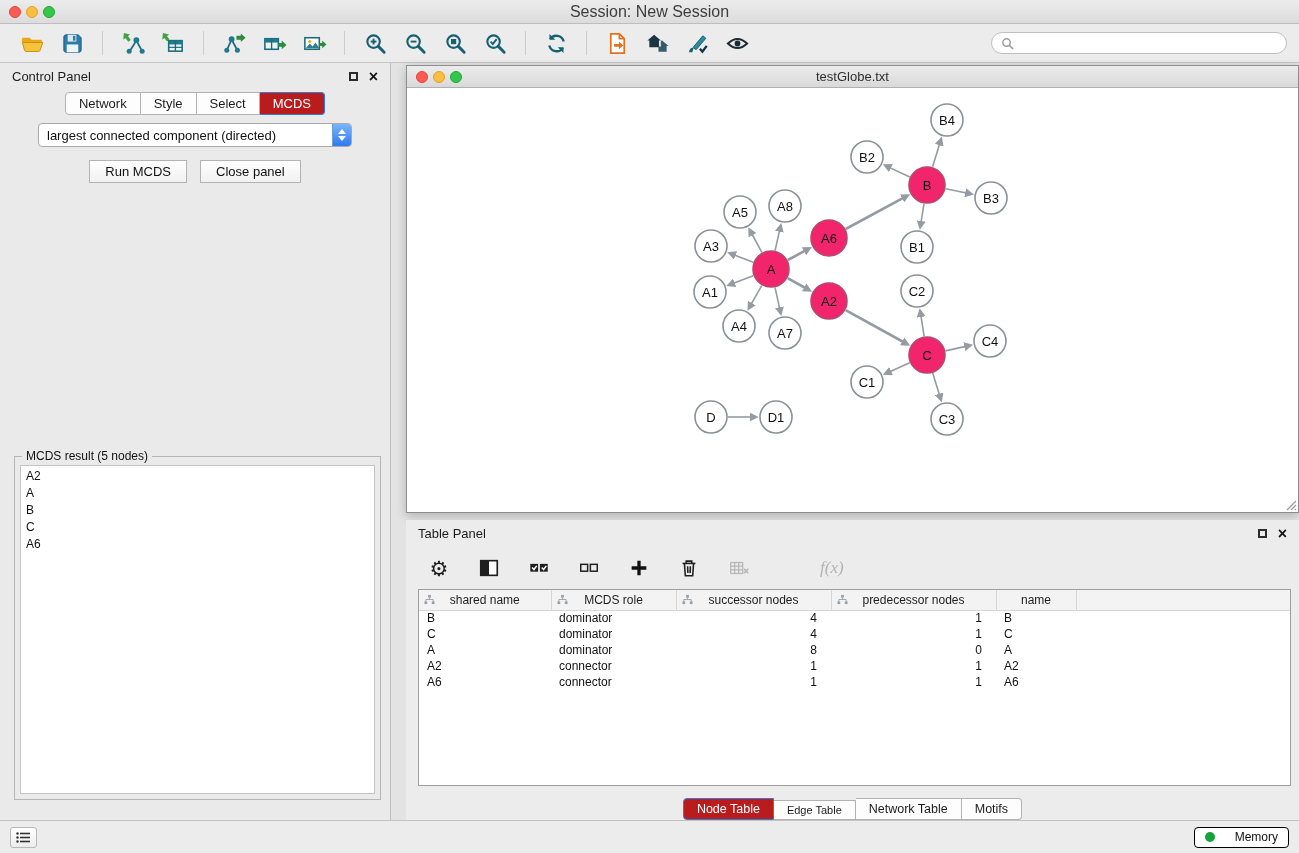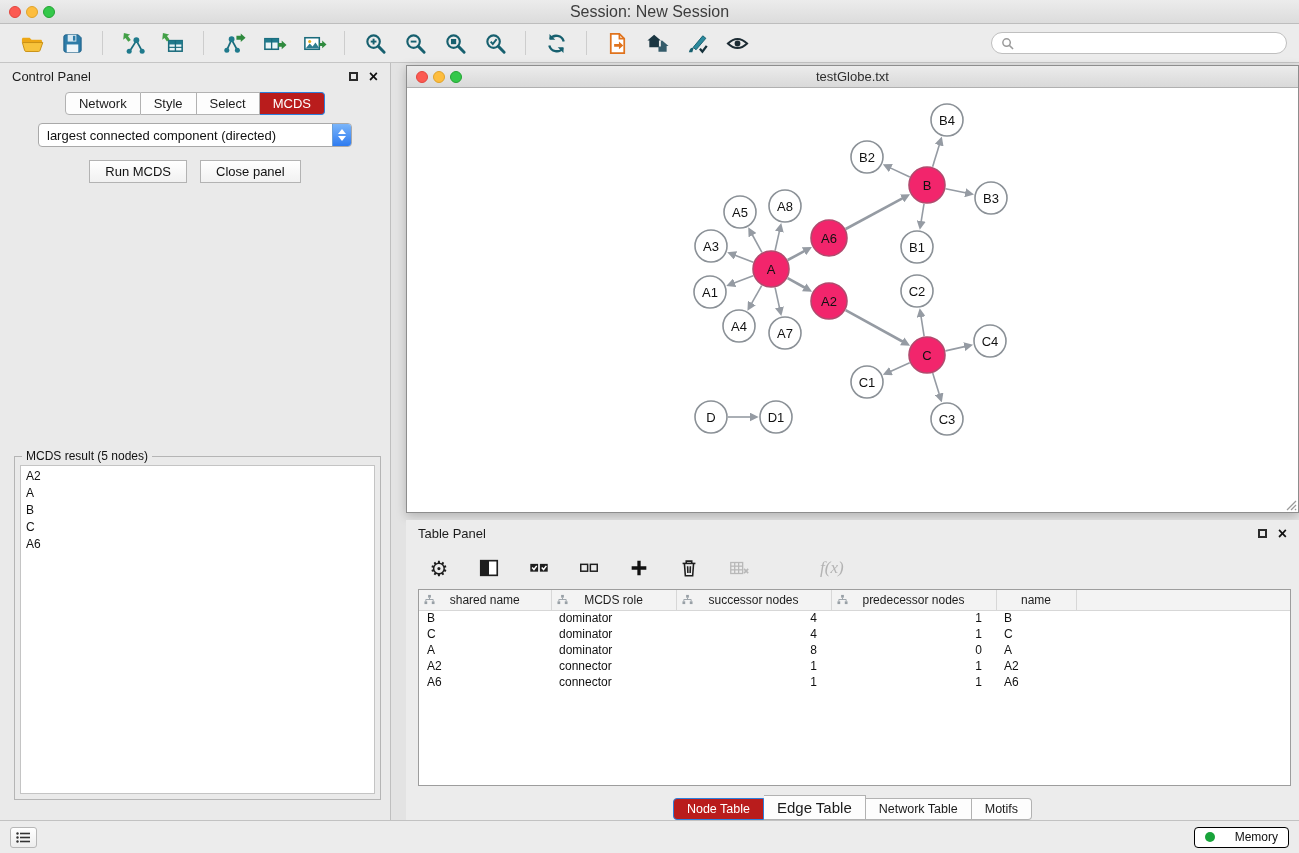--- a/index.html
+++ b/index.html
@@ -579,21 +579,21 @@
                   <td class="num">1</td>
                   <td>A6</td>
                   <td></td>
                 </tr>
               </tbody>
           </table>
         </div>
 
         <div class="tp-tabs">
           <span class="seg-tab active" style="font-size:12.5px">Node Table</span>
-          <span class="seg-tab" style="font-size:15px">Edge Table</span>
+          <span class="seg-tab" style="font-size:11px">Edge Table</span>
           <span class="seg-tab" style="font-size:12.5px">Network Table</span>
           <span class="seg-tab" style="font-size:12.5px">Motifs</span>
         </div>
       </div>
     </div>
   </div>
 
   <div class="statusbar">
     <div class="menu-btn">
       <svg width="15" height="11" viewBox="0 0 15 11">

